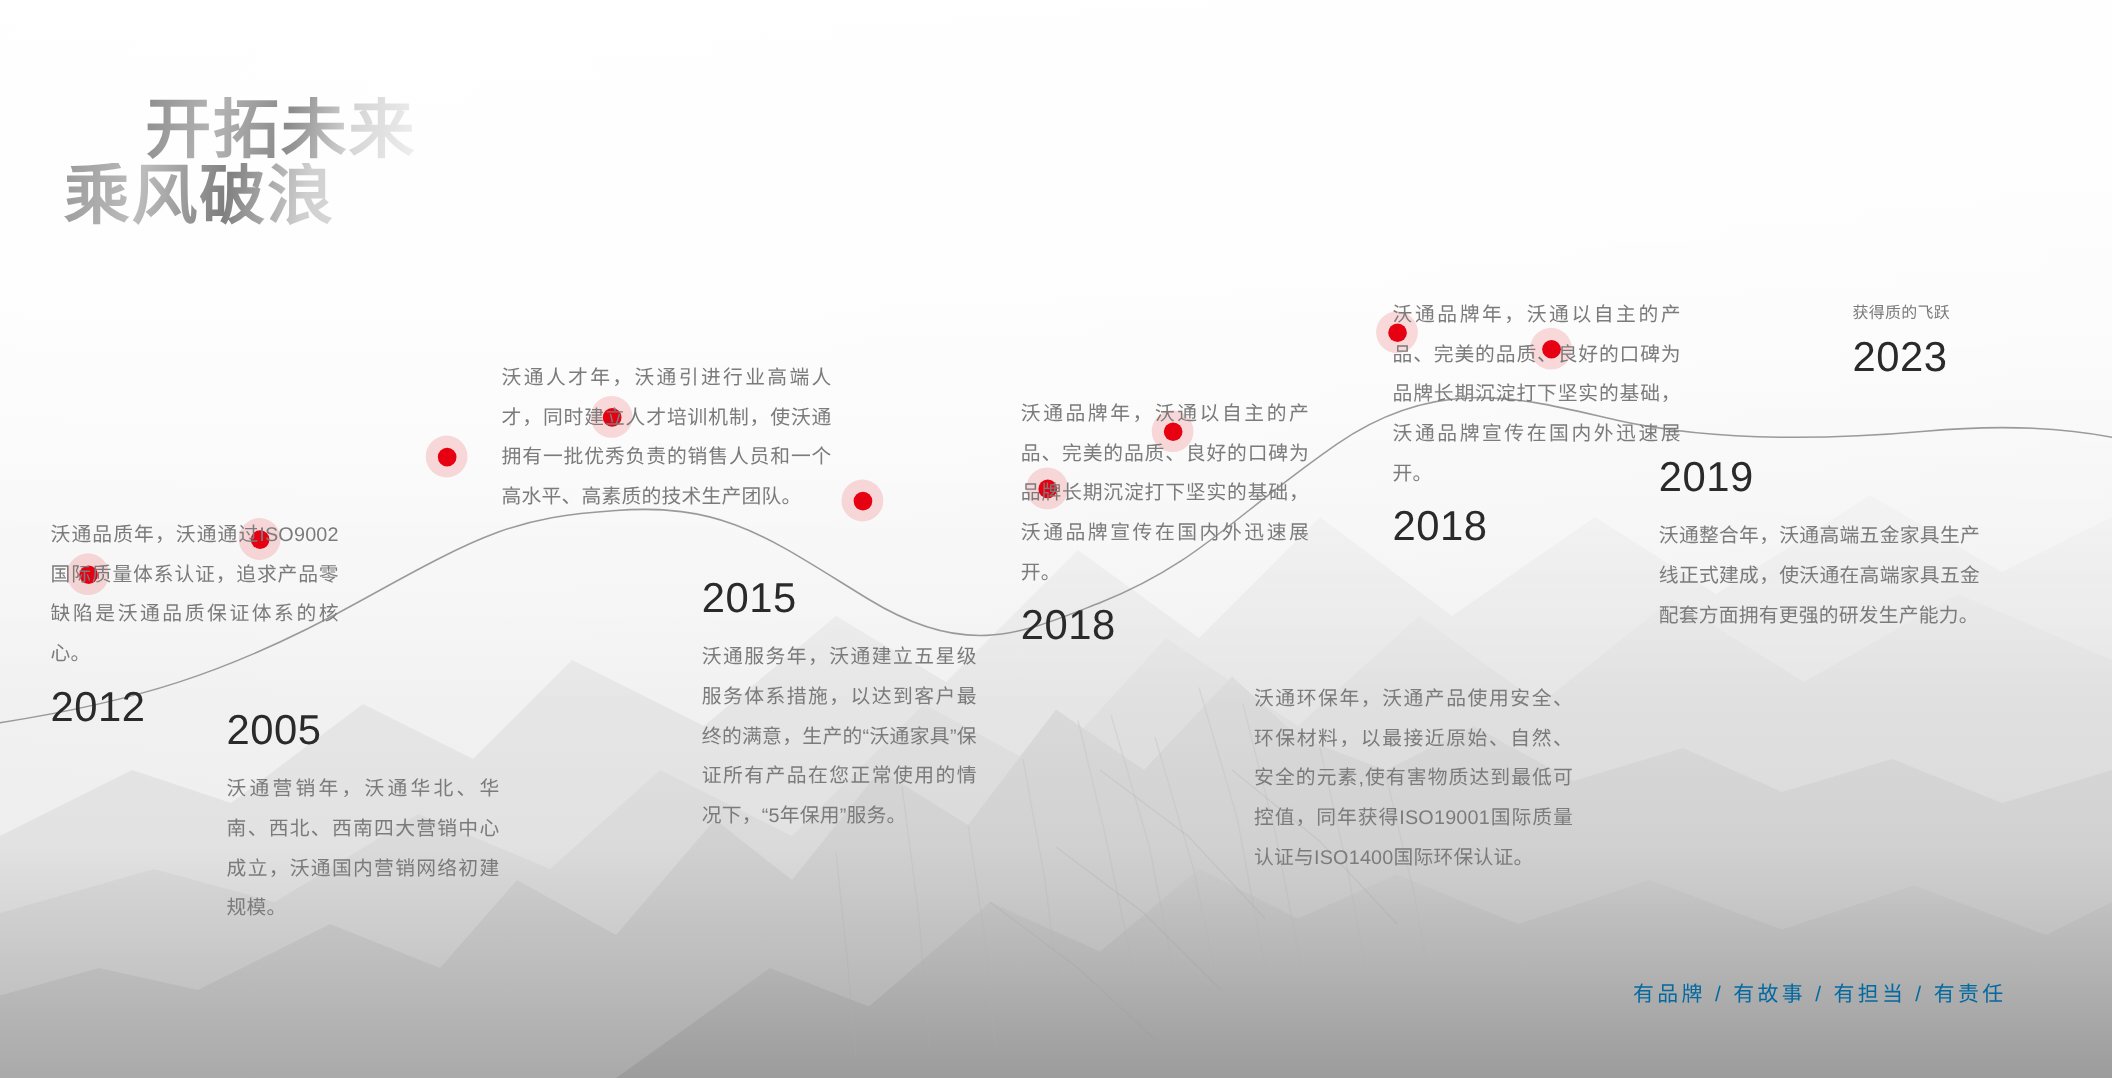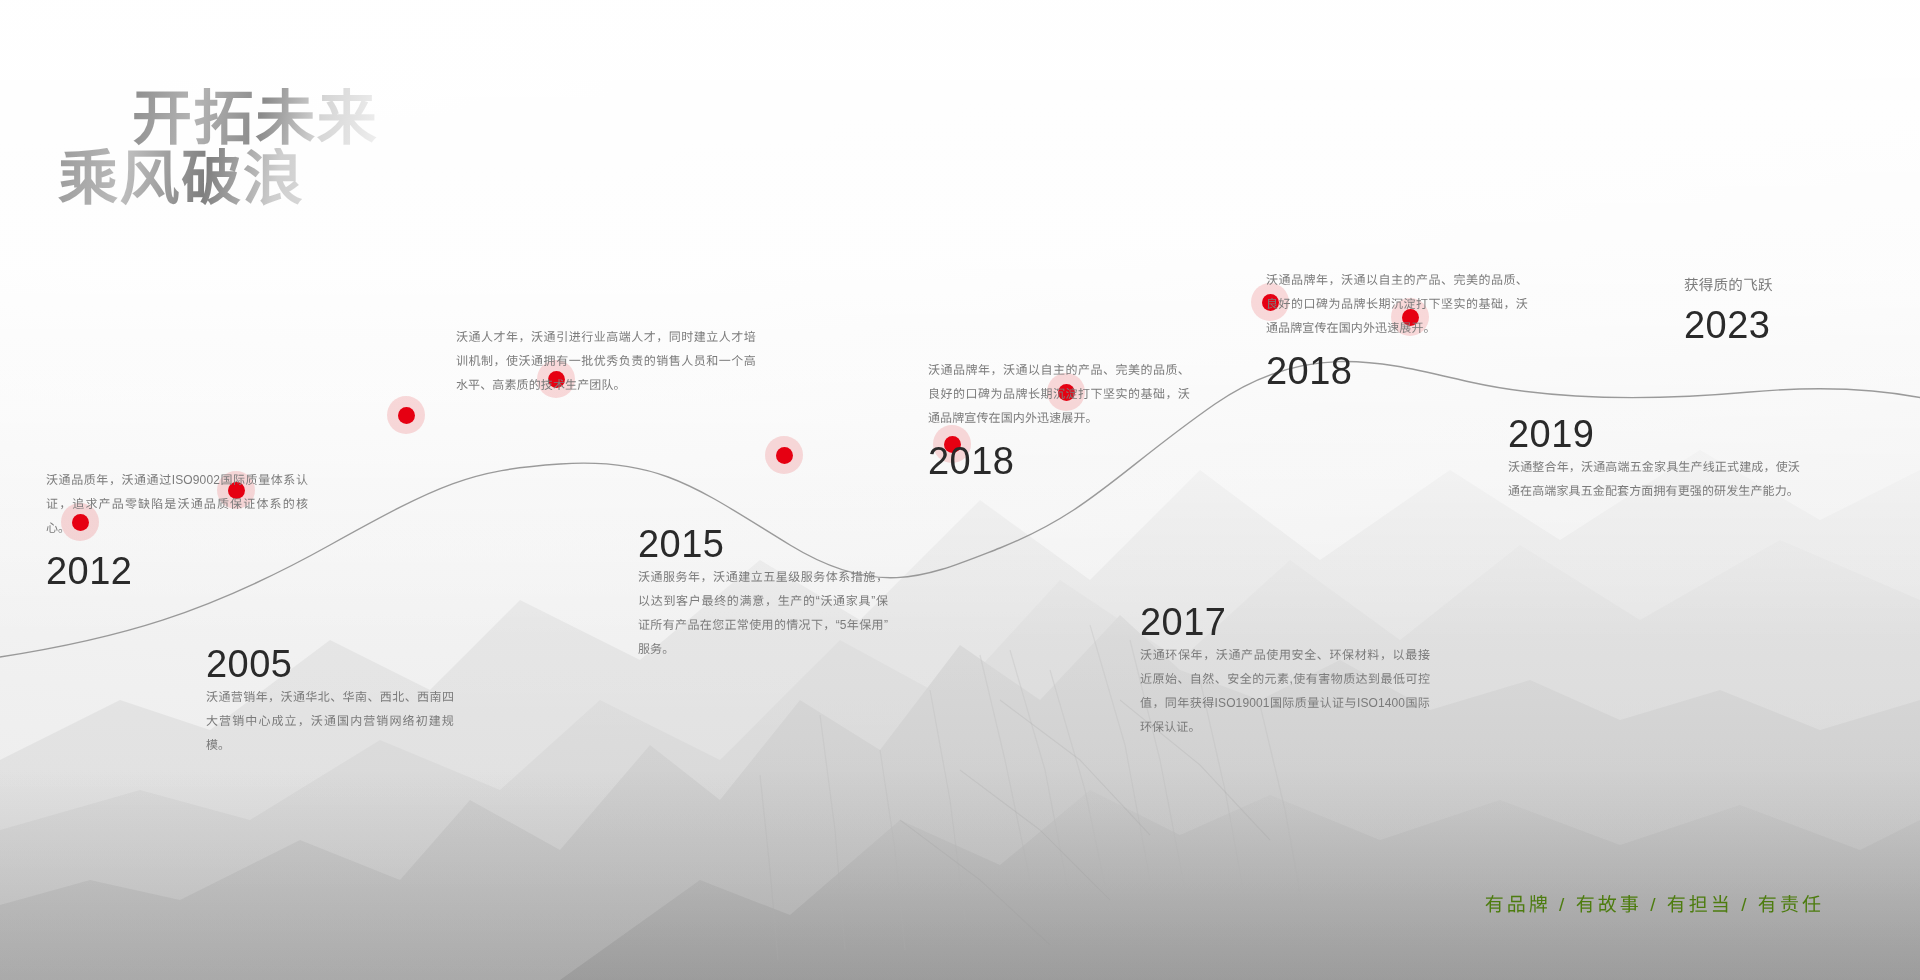--- a/index.html
+++ b/index.html
@@ -115,46 +115,46 @@
   }
   .m-year {
     font-family: "Liberation Sans", "DejaVu Sans", sans-serif;
     font-size: 38px;
     font-weight: 400;
     color: #2a2a2a;
     letter-spacing: 0.012em;
     line-height: 1.05;
   }
   .m-desc {
-    font-size: 12px;
+    font-size: 18px;
     line-height: 2.0;
     color: #7b7b7b;
     letter-spacing: 0.01em;
     text-align: justify;
   }
   .m-kicker {
     font-size: 14.5px;
     line-height: 1.9;
     color: #7b7b7b;
     letter-spacing: 0.02em;
   }
   
   .milestone.above .m-desc { margin-bottom: 12px; }
   
-  .milestone.below .m-desc { }
+  .milestone.below .m-desc { margin-top: 14px; }
 
   
   .tagline {
     position: absolute;
     right: 96px;
     bottom: 64px;
     z-index: 7;
     font-size: 19px;
     letter-spacing: 0.16em;
-    color: #4d7c0f;
+    color: #0369a1;
     white-space: nowrap;
   }
 </style>
 </head>
 <body>
 
 <div id="slide">
 
   <div class="bg-sky"></div>
 
@@ -255,21 +255,20 @@
     <div class="m-year">2015</div>
     <div class="m-desc">沃通服务年，沃通建立五星级服务体系措施，以达到客户最终的满意，生产的“沃通家具”保证所有产品在您正常使用的情况下，“5年保用”服务。</div>
   </div>
 
   <div class="milestone above" style="left:928px; top:358px; width:262px;">
     <div class="m-desc">沃通品牌年，沃通以自主的产品、完美的品质、良好的口碑为品牌长期沉淀打下坚实的基础，沃通品牌宣传在国内外迅速展开。</div>
     <div class="m-year">2018</div>
   </div>
 
   <div class="milestone below" style="left:1140px; top:603px; width:290px;">
-    <div class="m-year">2017</div>
     <div class="m-desc">沃通环保年，沃通产品使用安全、环保材料，以最接近原始、自然、安全的元素,使有害物质达到最低可控值，同年获得ISO19001国际质量认证与ISO1400国际环保认证。</div>
   </div>
 
   <div class="milestone above" style="left:1266px; top:268px; width:262px;">
     <div class="m-desc">沃通品牌年，沃通以自主的产品、完美的品质、良好的口碑为品牌长期沉淀打下坚实的基础，沃通品牌宣传在国内外迅速展开。</div>
     <div class="m-year">2018</div>
   </div>
 
   <div class="milestone below" style="left:1508px; top:415px; width:292px;">
     <div class="m-year">2019</div>

